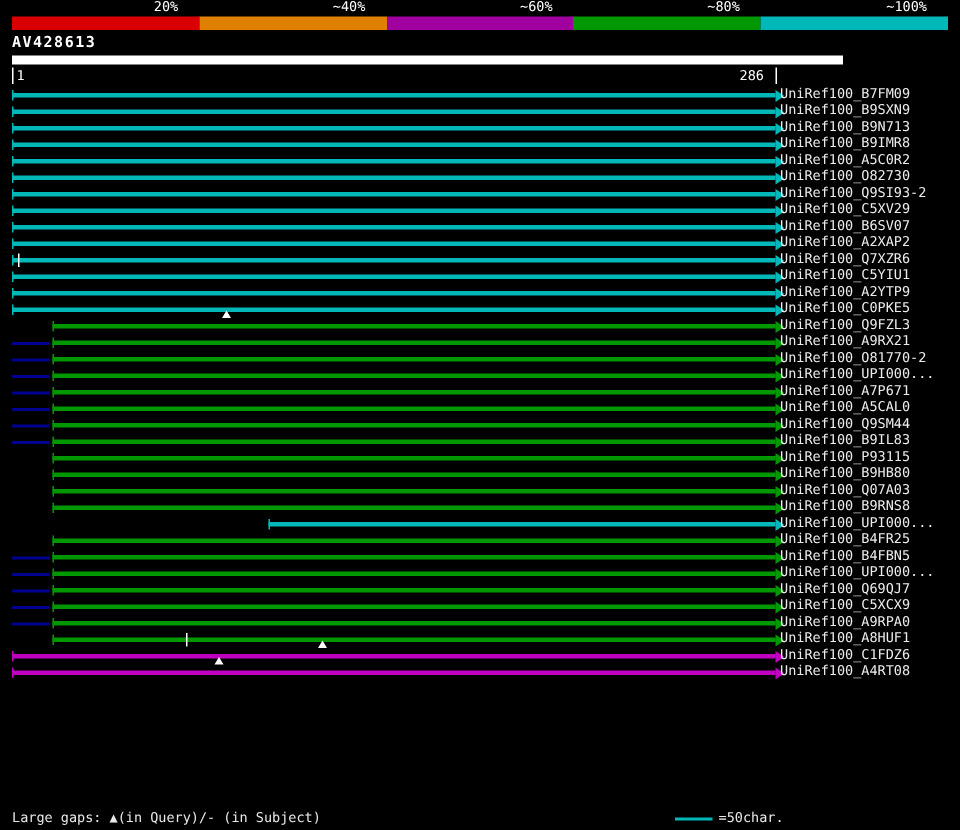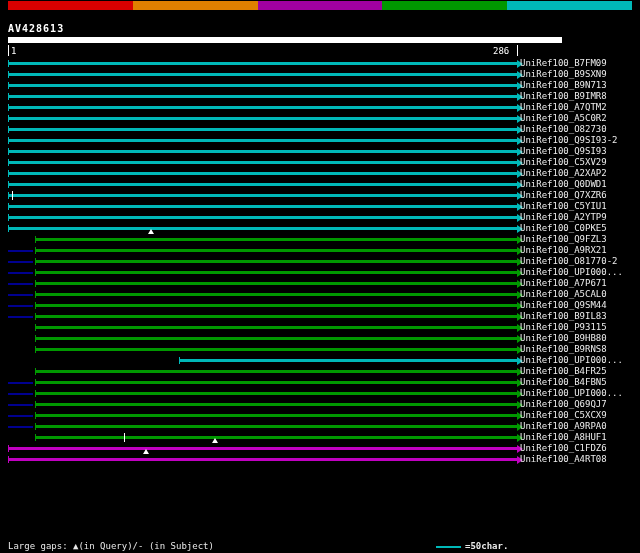--- a/index.html
+++ b/index.html
@@ -35,29 +35,36 @@
   .prefix { position:absolute; top:5px; height:2px; background:#000090; }
   .mtick { position:absolute; top:1px; width:1px; height:9px; background:#fff; display:block; z-index:3; }
   .mtri { position:absolute; width:0; height:0; display:block; z-index:3; margin-left:-3px;
           border-left:3px solid transparent; border-right:3px solid transparent; border-bottom:5px solid #fff; }
   .mtri.below { top:6px; }
   .rlabel { position:absolute; left:520px; top:0; font-size:9px; line-height:11px; color:#ececec; white-space:nowrap; }
 
   
   .footer { position:absolute; left:0; top:537px; width:640px; height:16px; color:#e8e8e8; font-size:9px; }
   .footer .gaps { position:absolute; left:8px; top:4px; }
-  .footer .scalegrp { position:absolute; left:436px; top:4px;font-weight:bold; }
+  .footer .scalegrp { position:absolute; left:450px; top:4px; }
   .scale-line { display:inline-block; width:25px; height:2px; background:#00b8b8; vertical-align:middle; margin-right:4px; }
 </style>
 </head>
 <body>
 
 <div class="screen">
 
   <div class="key">
+    <div class="key-labels" id="key-labels">
+        <span>20%</span>
+        <span>~40%</span>
+        <span>~60%</span>
+        <span>~80%</span>
+        <span>~100%</span>
+      </div>
     <div class="key-bar" id="key-bar">
         <div style="background: rgb(216, 0, 0);"></div>
         <div style="background: rgb(224, 128, 0);"></div>
         <div style="background: rgb(160, 0, 160);"></div>
         <div style="background: rgb(0, 152, 0);"></div>
         <div style="background: rgb(0, 184, 184);"></div>
       </div>
   </div>
 
   <div class="query-name">AV428613</div>
@@ -108,29 +115,20 @@
         </div>
         <div class="rlabel">UniRef100_B9IMR8</div>
       </div>
       <div class="row">
         <div class="track">
           <div class="bar" style="left: 0%; width: 100%; background: rgb(0, 184, 184);">
             <i class="ltick" style="background: rgb(0, 184, 184);"></i>
             <i class="arrow" style="border-left-color: rgb(0, 184, 184);"></i>
           </div>
         </div>
-        <div class="rlabel">UniRef100_A7QTM2</div>
-      </div>
-      <div class="row">
-        <div class="track">
-          <div class="bar" style="left: 0%; width: 100%; background: rgb(0, 184, 184);">
-            <i class="ltick" style="background: rgb(0, 184, 184);"></i>
-            <i class="arrow" style="border-left-color: rgb(0, 184, 184);"></i>
-          </div>
-        </div>
         <div class="rlabel">UniRef100_A5C0R2</div>
       </div>
       <div class="row">
         <div class="track">
           <div class="bar" style="left: 0%; width: 100%; background: rgb(0, 184, 184);">
             <i class="ltick" style="background: rgb(0, 184, 184);"></i>
             <i class="arrow" style="border-left-color: rgb(0, 184, 184);"></i>
           </div>
         </div>
         <div class="rlabel">UniRef100_O82730</div>
@@ -144,55 +142,46 @@
         </div>
         <div class="rlabel">UniRef100_Q9SI93-2</div>
       </div>
       <div class="row">
         <div class="track">
           <div class="bar" style="left: 0%; width: 100%; background: rgb(0, 184, 184);">
             <i class="ltick" style="background: rgb(0, 184, 184);"></i>
             <i class="arrow" style="border-left-color: rgb(0, 184, 184);"></i>
           </div>
         </div>
-        <div class="rlabel">UniRef100_Q9SI93</div>
-      </div>
-      <div class="row">
-        <div class="track">
-          <div class="bar" style="left: 0%; width: 100%; background: rgb(0, 184, 184);">
-            <i class="ltick" style="background: rgb(0, 184, 184);"></i>
-            <i class="arrow" style="border-left-color: rgb(0, 184, 184);"></i>
-          </div>
-        </div>
         <div class="rlabel">UniRef100_C5XV29</div>
       </div>
       <div class="row">
         <div class="track">
           <div class="bar" style="left: 0%; width: 100%; background: rgb(0, 184, 184);">
             <i class="ltick" style="background: rgb(0, 184, 184);"></i>
             <i class="arrow" style="border-left-color: rgb(0, 184, 184);"></i>
           </div>
         </div>
+        <div class="rlabel">UniRef100_B6SV07</div>
+      </div>
+      <div class="row">
+        <div class="track">
+          <div class="bar" style="left: 0%; width: 100%; background: rgb(0, 184, 184);">
+            <i class="ltick" style="background: rgb(0, 184, 184);"></i>
+            <i class="arrow" style="border-left-color: rgb(0, 184, 184);"></i>
+          </div>
+        </div>
         <div class="rlabel">UniRef100_A2XAP2</div>
       </div>
       <div class="row">
         <div class="track">
           <div class="bar" style="left: 0%; width: 100%; background: rgb(0, 184, 184);">
             <i class="ltick" style="background: rgb(0, 184, 184);"></i>
             <i class="arrow" style="border-left-color: rgb(0, 184, 184);"></i>
           </div>
-        </div>
-        <div class="rlabel">UniRef100_Q0DWD1</div>
-      </div>
-      <div class="row">
-        <div class="track">
-          <div class="bar" style="left: 0%; width: 100%; background: rgb(0, 184, 184);">
-            <i class="ltick" style="background: rgb(0, 184, 184);"></i>
-            <i class="arrow" style="border-left-color: rgb(0, 184, 184);"></i>
-          </div>
           <i class="mtick" style="left: 0.701754%;"></i>
         </div>
         <div class="rlabel">UniRef100_Q7XZR6</div>
       </div>
       <div class="row">
         <div class="track">
           <div class="bar" style="left: 0%; width: 100%; background: rgb(0, 184, 184);">
             <i class="ltick" style="background: rgb(0, 184, 184);"></i>
             <i class="arrow" style="border-left-color: rgb(0, 184, 184);"></i>
           </div>
@@ -307,20 +296,29 @@
         <div class="rlabel">UniRef100_P93115</div>
       </div>
       <div class="row">
         <div class="track">
           <div class="bar" style="left: 5.26316%; width: 94.7368%; background: rgb(0, 152, 0);">
             <i class="ltick" style="background: rgb(0, 152, 0);"></i>
             <i class="arrow" style="border-left-color: rgb(0, 152, 0);"></i>
           </div>
         </div>
         <div class="rlabel">UniRef100_B9HB80</div>
+      </div>
+      <div class="row">
+        <div class="track">
+          <div class="bar" style="left: 5.26316%; width: 94.7368%; background: rgb(0, 152, 0);">
+            <i class="ltick" style="background: rgb(0, 152, 0);"></i>
+            <i class="arrow" style="border-left-color: rgb(0, 152, 0);"></i>
+          </div>
+        </div>
+        <div class="rlabel">UniRef100_Q07A03</div>
       </div>
       <div class="row">
         <div class="track">
           <div class="bar" style="left: 5.26316%; width: 94.7368%; background: rgb(0, 152, 0);">
             <i class="ltick" style="background: rgb(0, 152, 0);"></i>
             <i class="arrow" style="border-left-color: rgb(0, 152, 0);"></i>
           </div>
         </div>
         <div class="rlabel">UniRef100_B9RNS8</div>
       </div>

